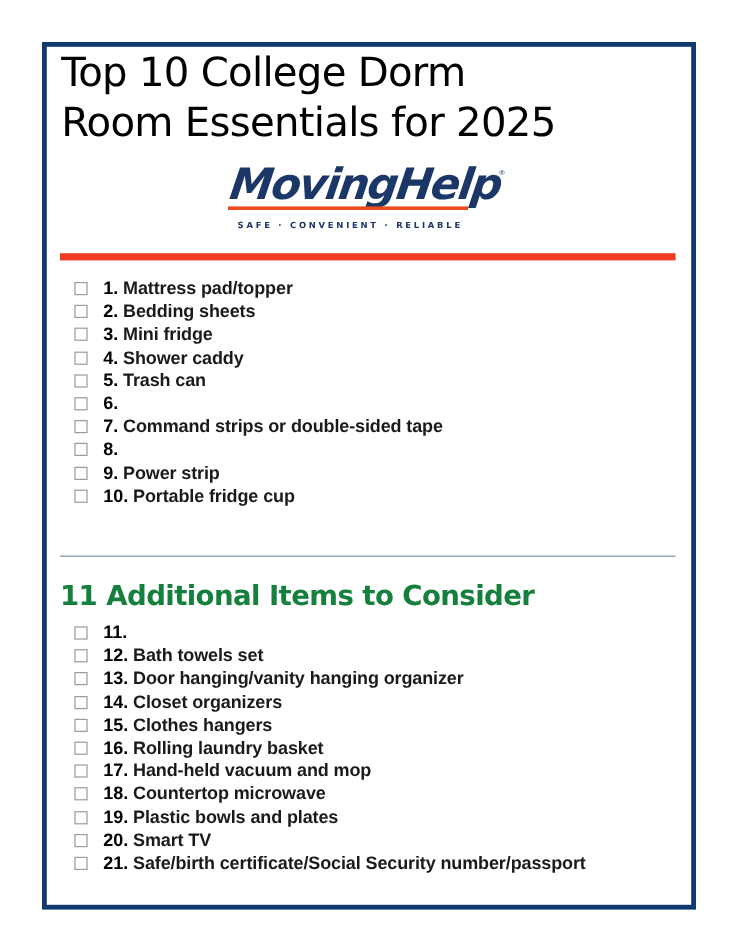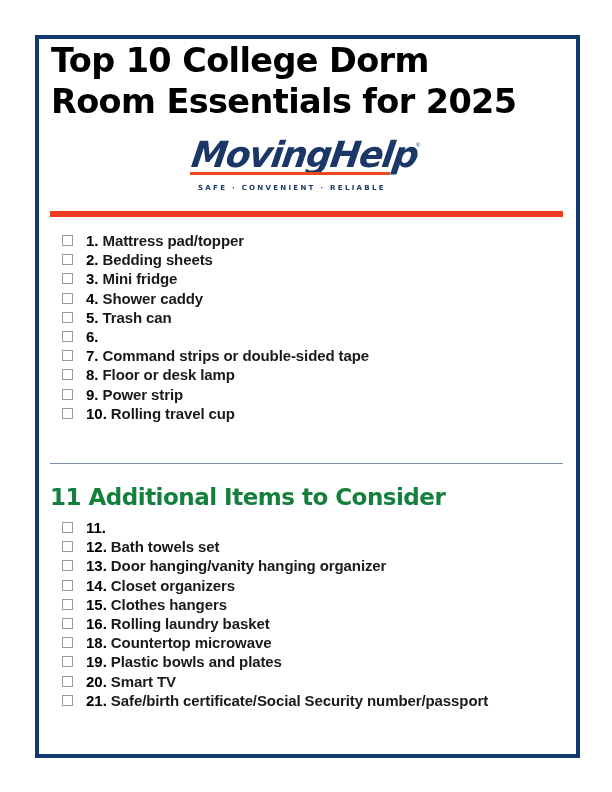--- a/index.html
+++ b/index.html
@@ -10,21 +10,21 @@
       color: #111;
     }
     .frame {
       position: absolute; left: 35px; top: 35px;
       width: 537px; height: 715px;
       border: 4px solid #0f3a6e;
       box-sizing: content-box;
     }
     .title {
       position: absolute; left: 51px; top: 40px; width: 520px;
-      font-family: "DejaVu Sans", sans-serif; font-weight: bold;
+      font-family: "DejaVu Sans", sans-serif; font-weight: normal;
       font-size: 33.5px; line-height: 41px; letter-spacing: -0.6px;
       color: #000; margin: 0;
     }
     .logo {
       position: absolute; left: 190px; top: 138px; width: 240px; height: 60px;
     }
     .logo-word {
       position: absolute; left: 2px; top: -4px;
       font-family: "DejaVu Sans", sans-serif; font-weight: bold; font-style: italic;
       font-size: 36px; letter-spacing: -1.5px; color: #1a3768;
@@ -121,31 +121,30 @@
       <span class="num">6.</span>
     </li>
   <li class="item">
       <span class="checkbox"></span>
       <span class="num">7.</span>
       <span class="label">Command strips or double-sided tape</span>
     </li>
   <li class="item">
       <span class="checkbox"></span>
       <span class="num">8.</span>
-      <span class="label">Floor or desk lamp</span>
     </li>
   <li class="item">
       <span class="checkbox"></span>
       <span class="num">9.</span>
       <span class="label">Power strip</span>
     </li>
   <li class="item">
       <span class="checkbox"></span>
       <span class="num">10.</span>
-      <span class="label">Rolling travel cup</span>
+      <span class="label">Portable fridge cup</span>
     </li>
 </ul>
 
 <div class="divider"></div>
 
 <h2 class="subtitle">11 Additional Items to Consider</h2>
 
 <ul class="list bottom">
   <li class="item">
       <span class="checkbox"></span>
@@ -171,20 +170,25 @@
       <span class="num">15.</span>
       <span class="label">Clothes hangers</span>
     </li>
   <li class="item">
       <span class="checkbox"></span>
       <span class="num">16.</span>
       <span class="label">Rolling laundry basket</span>
     </li>
   <li class="item">
       <span class="checkbox"></span>
+      <span class="num">17.</span>
+      <span class="label">Hand-held vacuum and mop</span>
+    </li>
+  <li class="item">
+      <span class="checkbox"></span>
       <span class="num">18.</span>
       <span class="label">Countertop microwave</span>
     </li>
   <li class="item">
       <span class="checkbox"></span>
       <span class="num">19.</span>
       <span class="label">Plastic bowls and plates</span>
     </li>
   <li class="item">
       <span class="checkbox"></span>

